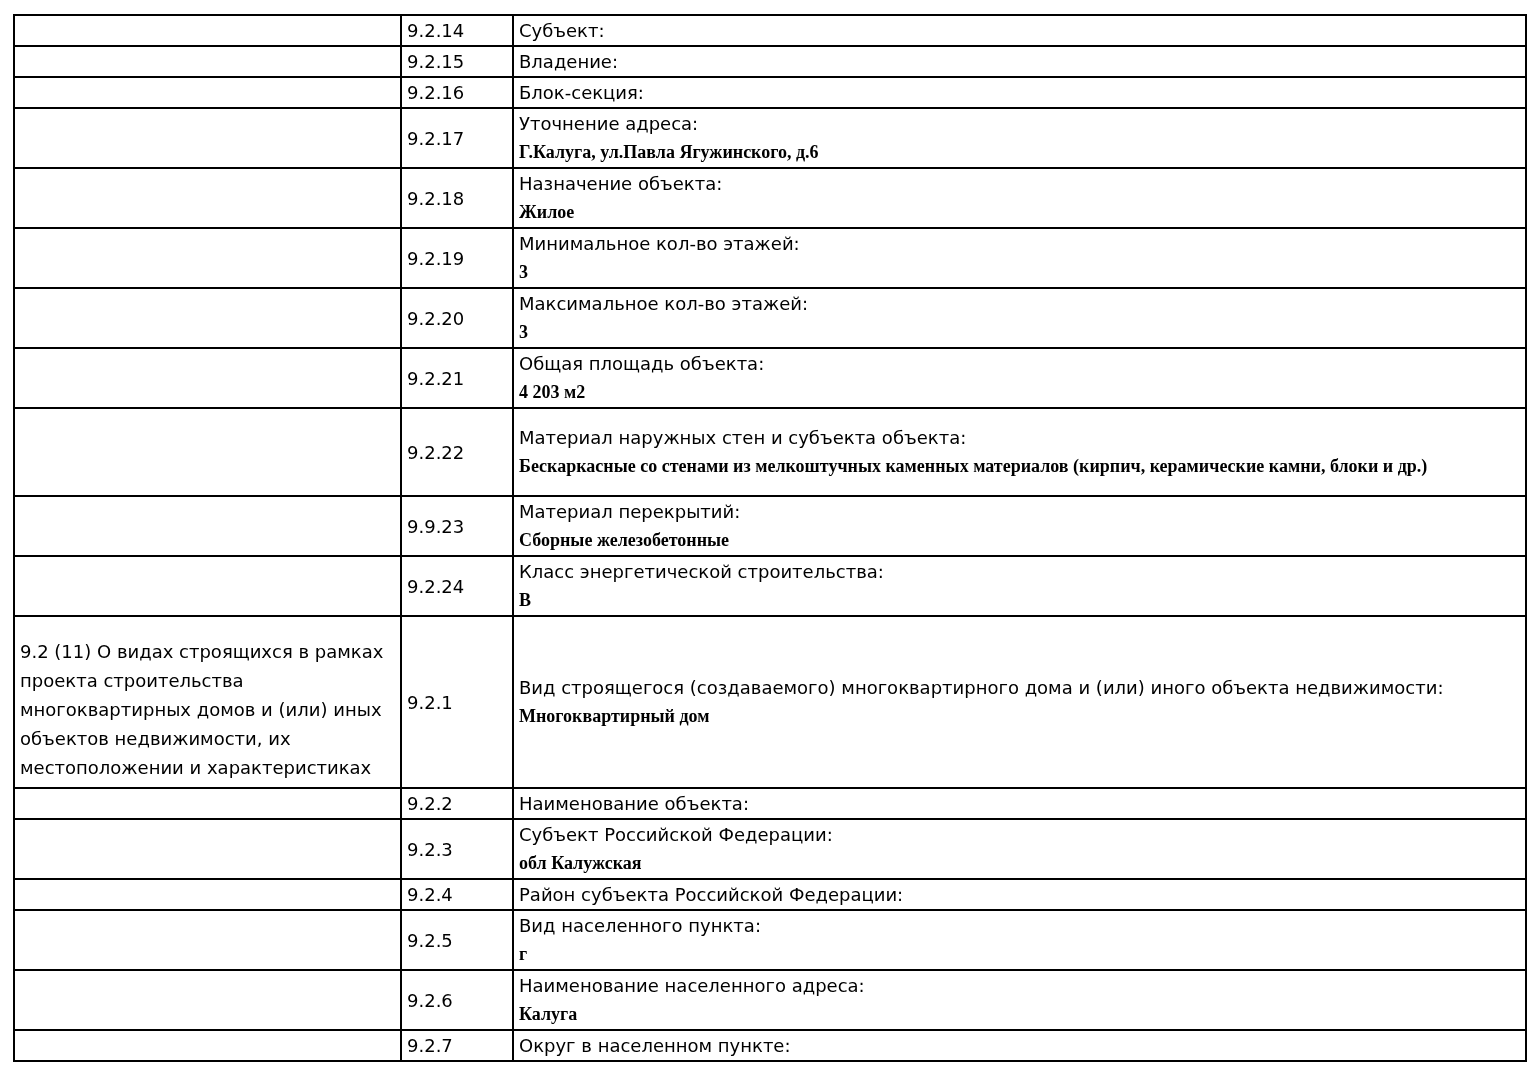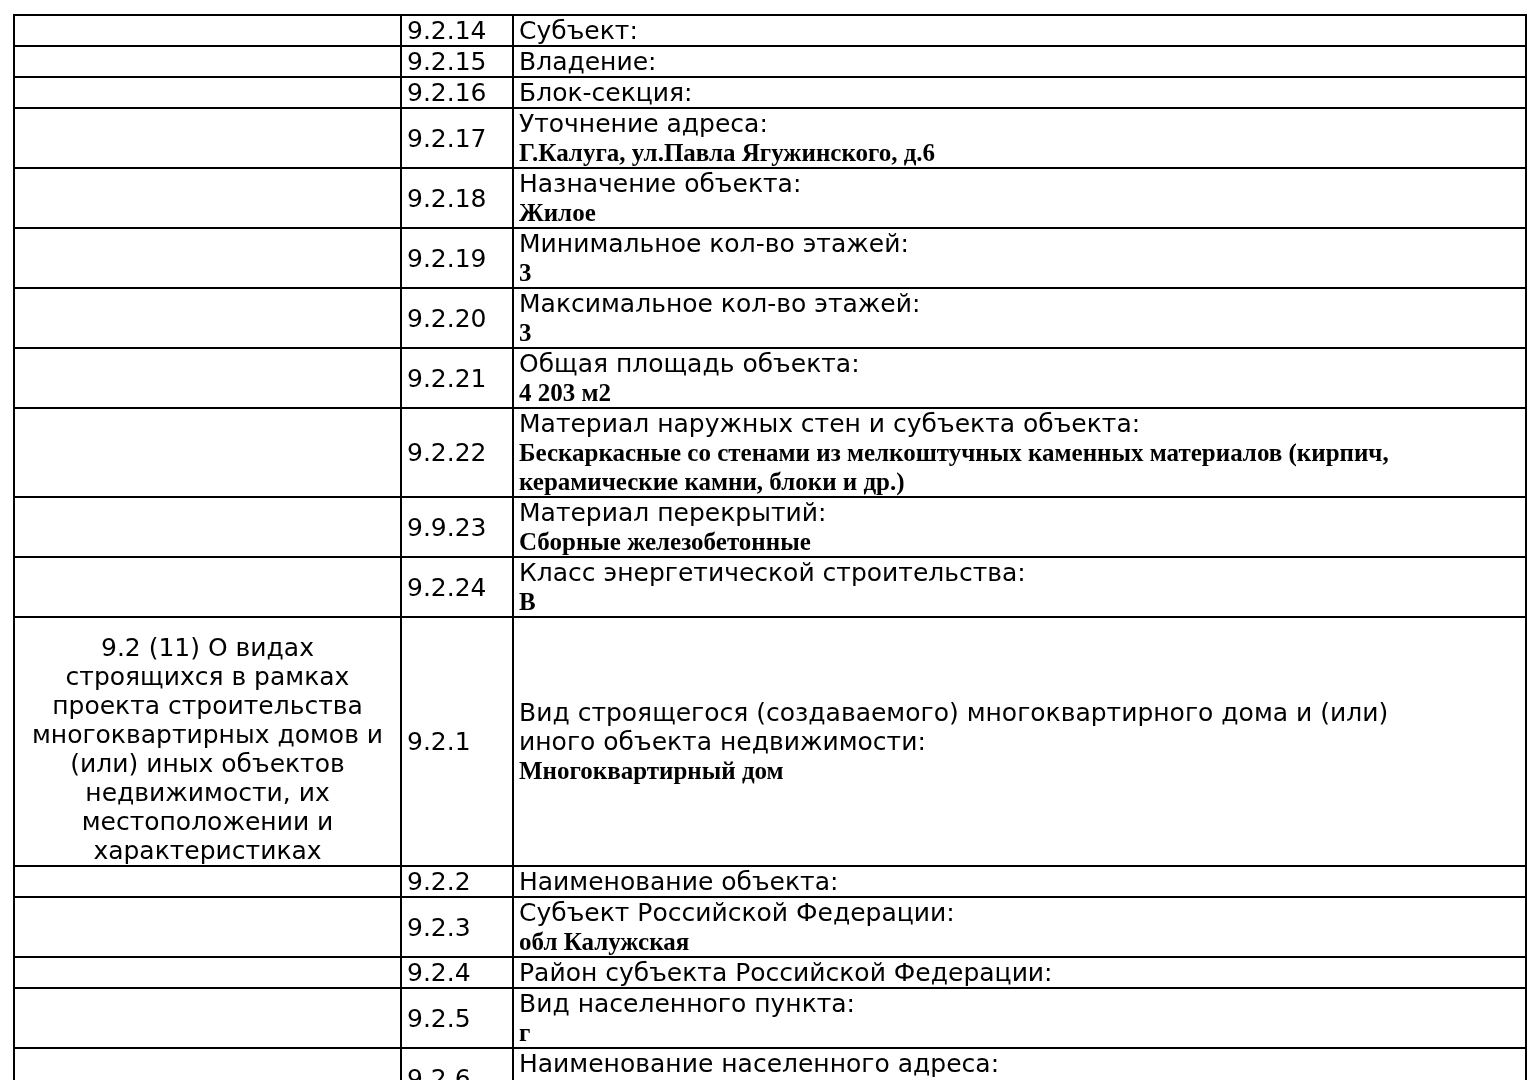--- a/index.html
+++ b/index.html
@@ -15,33 +15,33 @@
     border-collapse: collapse;
     table-layout: fixed;
     margin: 14px 0 0 13px;
     width: 1500px;
   }
   table.decl td {
     border: 2px solid #000000;
     padding: 0 5px;
     vertical-align: middle;
     overflow: hidden;
-    font-size: 25px;
+    font-size: 18px;
     line-height: 29px;
   }
   td.c1 { width: 375px; vertical-align: top; }
   td.c2 { width: 100px; }
   td.c3 { width: 1001px; }
   tr.h1   { height: 31px; }
   tr.h2   { height: 59px; }
   tr.h3   { height: 88px; }
   tr.hbig { height: 172px; }
   .label { font-weight: normal; }
   .value { font-weight: bold; font-family: Liberation Serif, serif; }
-  .section-text { padding-top: 15px; text-align: center; }
+  .section-text { padding-top: 15px; }
   .wrap-narrow { max-width: 930px; }
 </style>
 </head>
 <body>
 
 <table class="decl">
   <tbody>
 
     <tr class="h1">
       <td class="c1">

